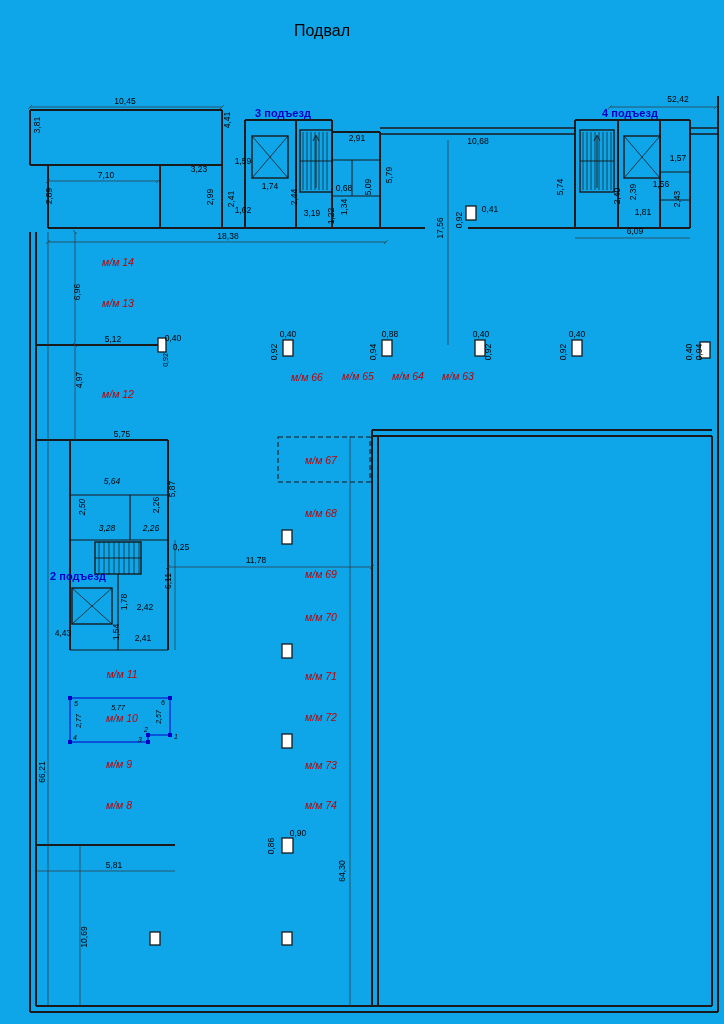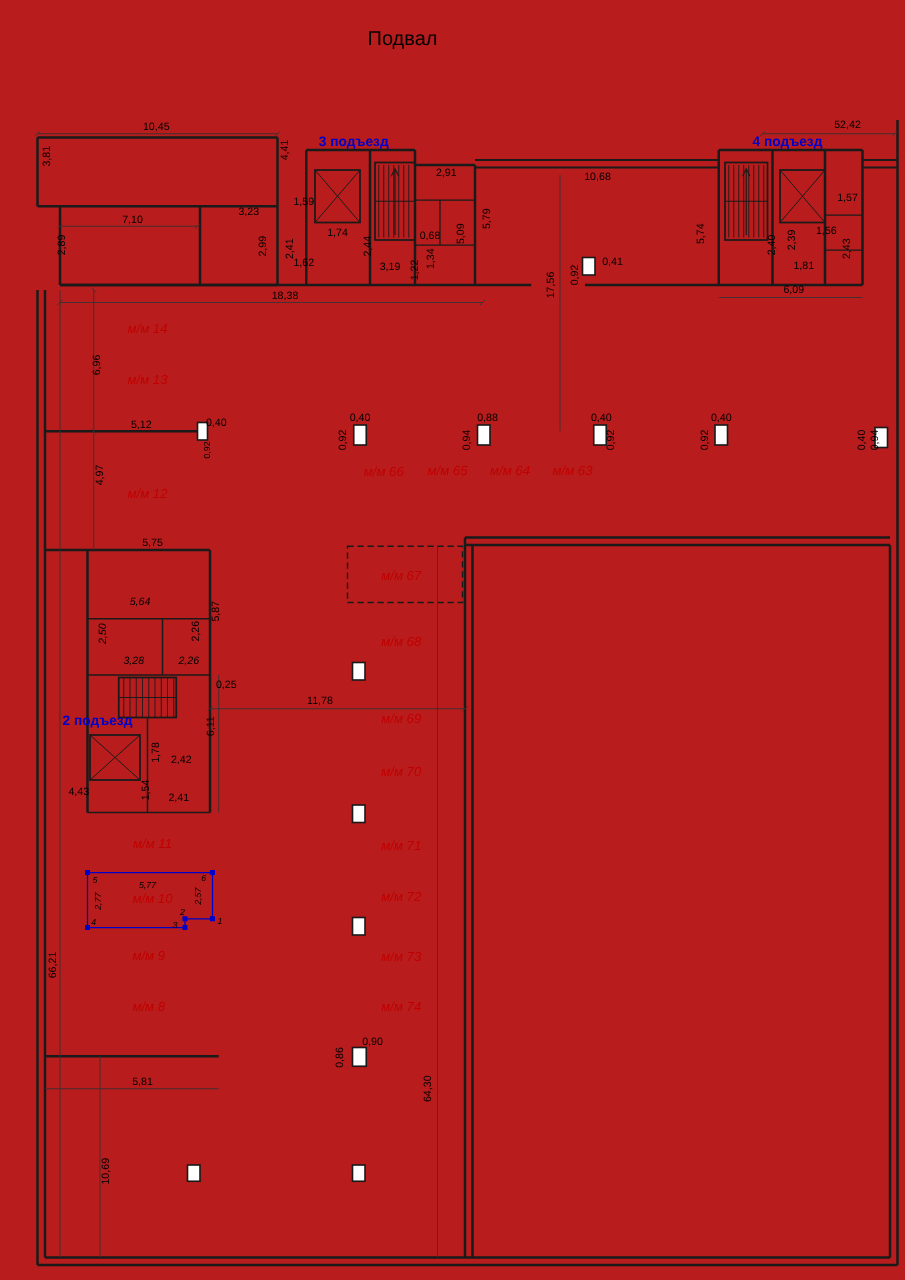--- a/index.html
+++ b/index.html
@@ -1,16 +1,16 @@
 <!DOCTYPE html>
 <html><head>
 <meta charset="utf-8">
 <style>
   html,body{margin:0;padding:0;background:#ffffff;}
-  .page{position:relative;width:724px;height:1024px;margin:0 auto;background:#b91c1c;overflow:hidden;}
+  .page{position:relative;width:724px;height:1024px;margin:0 auto;background:#0ea5e9;overflow:hidden;}
   svg{font-family:"Liberation Sans", sans-serif;display:block;}
   .title{font-size:16px;fill:#000;}
   .dim{font-size:8.5px;fill:#000;}
   .dim-sm{font-size:7px;fill:#000;}
   .red{font-size:10.5px;font-style:italic;fill:#c00000;}
   .blue{font-size:11px;font-weight:bold;fill:#0000c8;}
   .pt{font-size:7px;font-style:italic;fill:#000;}
   .it{font-style:italic;}
 </style>
 </head>

